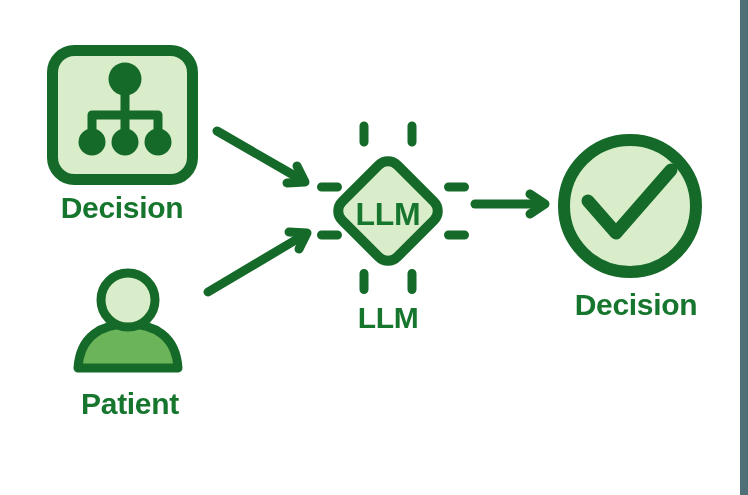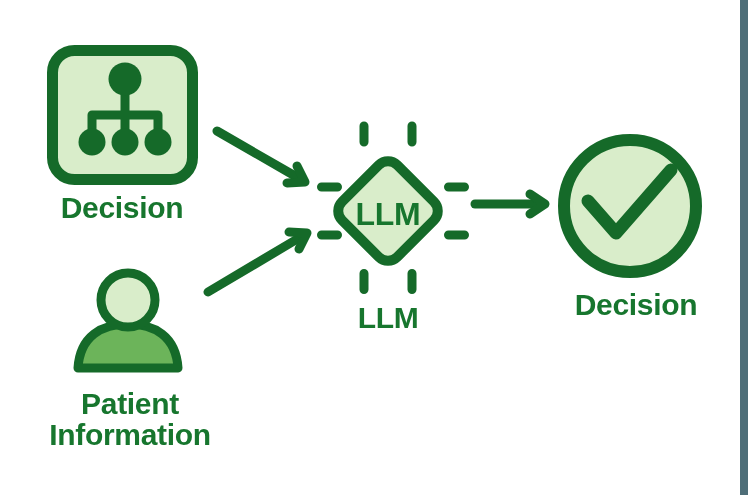--- a/index.html
+++ b/index.html
@@ -56,21 +56,20 @@
     <span>Decision</span>
   </div>
 
   <svg class="abs" style="left:70px;top:268px;" width="116" height="110" viewBox="0 0 116 110">
     <path class="st fill-mid round" stroke-width="9" d="M8 100 C10 68 32 56 58 56 C84 56 106 68 108 100 Z"></path>
     <circle class="st fill-light" cx="58" cy="32" r="27" stroke-width="9"></circle>
   </svg>
 
   <div class="abs label" id="patient-label">
     <span>Patient</span>
-    <span>Information</span>
   </div>
 
   <svg class="abs" style="left:300px;top:110px;" width="190" height="190" viewBox="0 0 190 190">
 
     <path class="st round" stroke-width="9" d="M64 16 V32 M112 16 V32
              M64 163.5 V179.5 M112 163.5 V179.5
              M21.5 77 H37.5 M21.5 125 H37.5
              M148.5 77 H164.5 M148.5 125 H164.5"></path>
 
     <rect class="st fill-light" x="49" y="62" width="78" height="78" rx="13" stroke-width="10" transform="rotate(45 88 101)"></rect>

